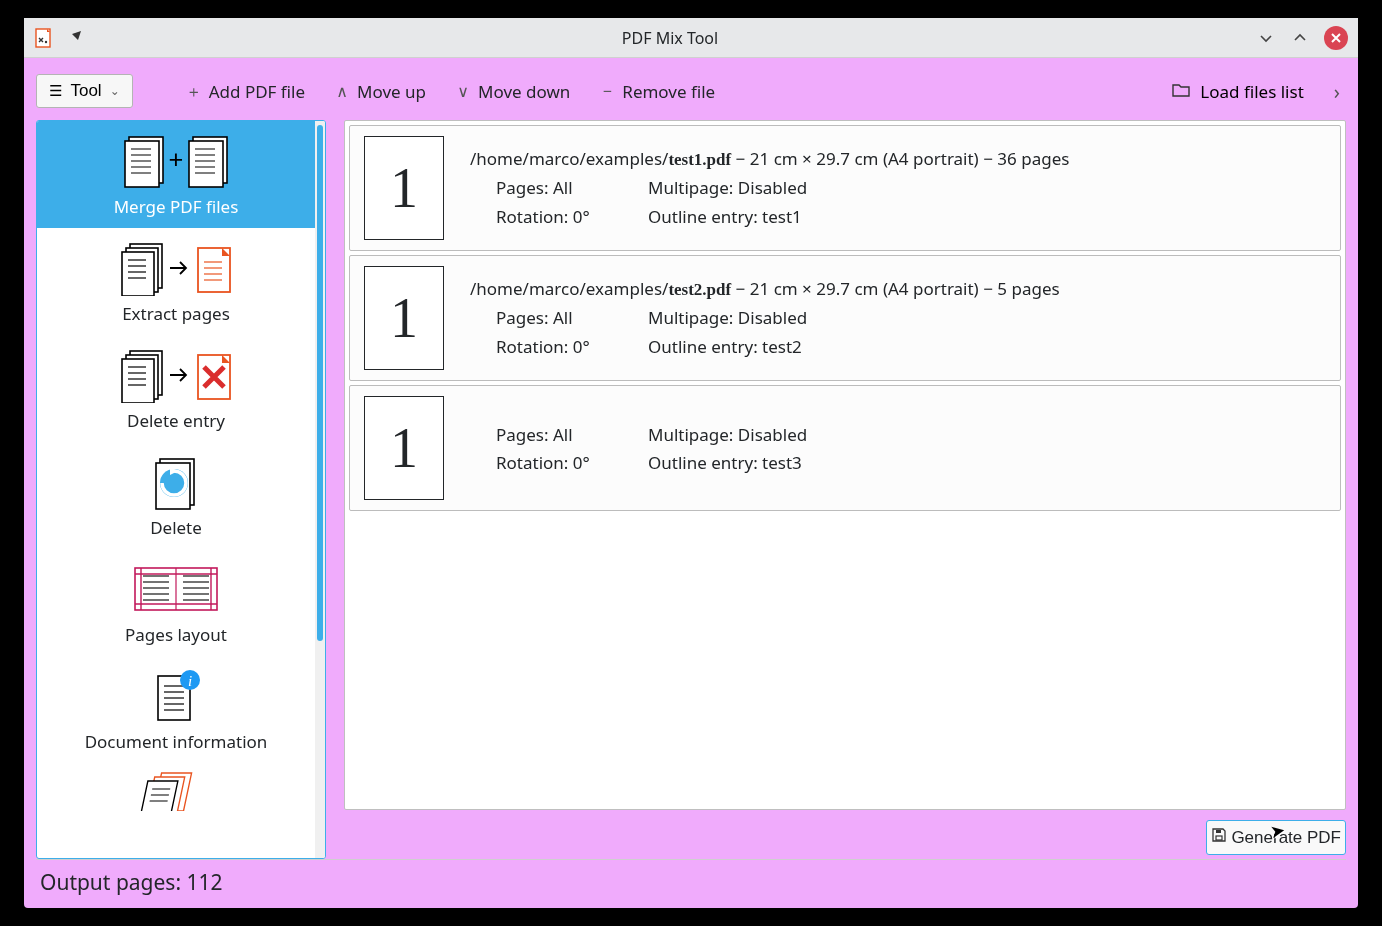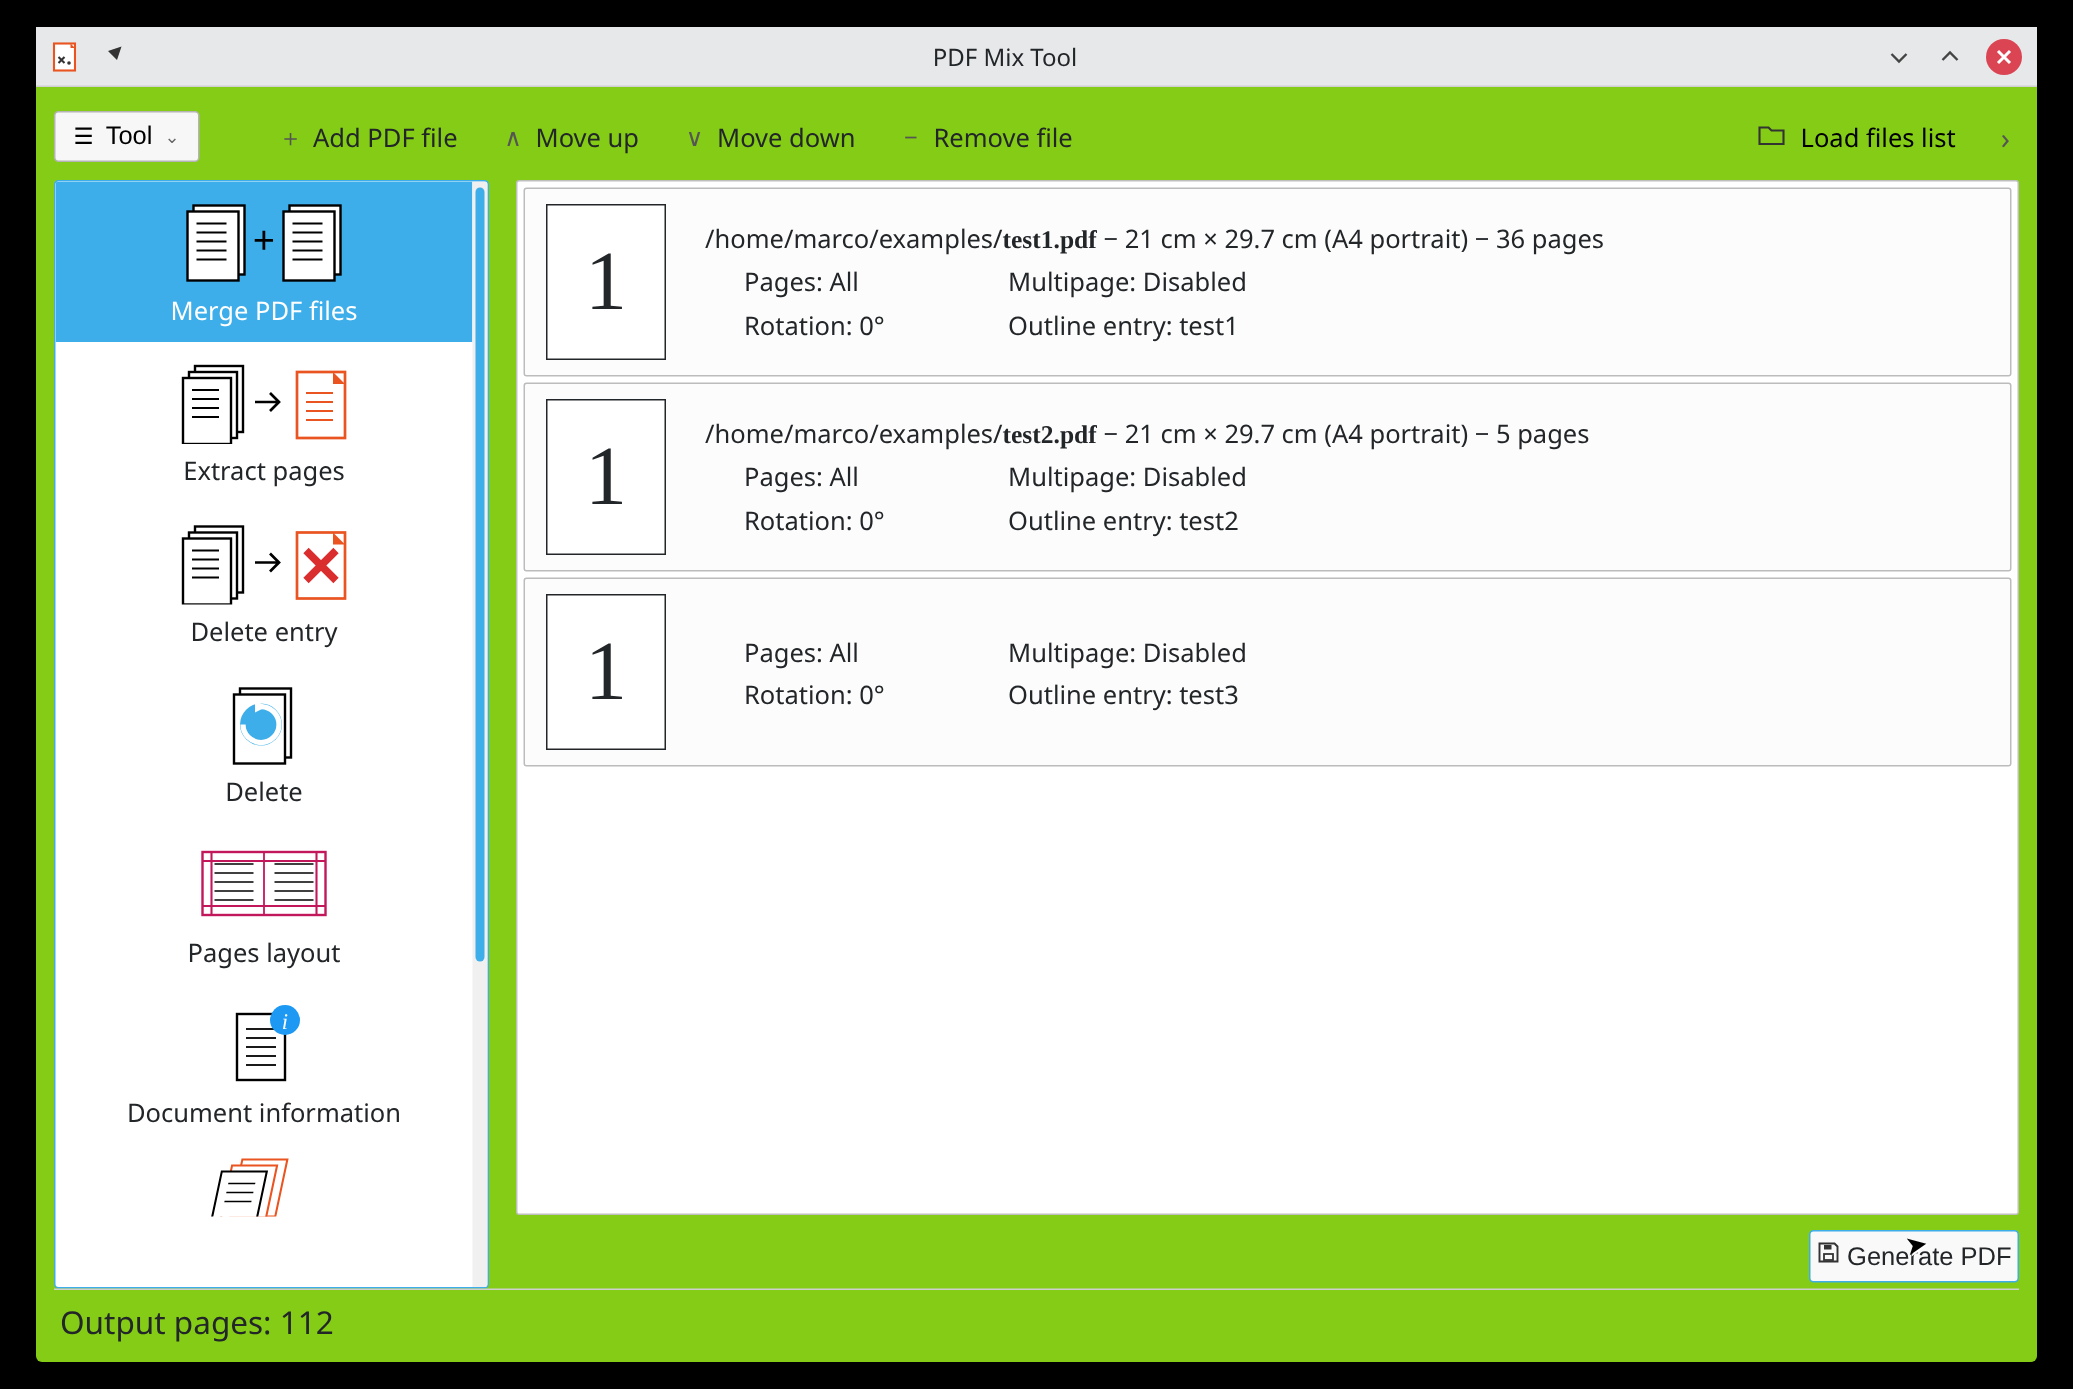--- a/index.html
+++ b/index.html
@@ -8,21 +8,21 @@
     font-size: 15px;
     background: #000;
     width: 1382px;
     height: 926px;
     overflow: hidden;
   }
   .window {
     position: absolute;
     left: 24px; top: 18px;
     width: 1334px; height: 890px;
-    background: #84cc16;
+    background: #f0abfc;
     border-radius: 4px;
     display: flex;
     flex-direction: column;
   }
   .titlebar {
     height: 40px;
     display: flex;
     align-items: center;
     padding: 0 10px;
     background: #e7e8ea;
@@ -156,21 +156,21 @@
   }
   .thumb-box {
     width: 80px; height: 104px;
     border:1.5px solid #232629;
     background:#fff;
     display:flex; align-items:center; justify-content:center;
     font-size: 56px; color:#232629; font-family: Georgia, serif;
   }
   .file-info { flex:1; font-size:17px; color:#232629; line-height:1.55; }
   .file-path .fname { font-weight:700;font-family:Liberation Serif, serif; }
-  .file-props { display:flex; gap:46px; margin-left: 26px; margin-top:2px; }
+  .file-props { display:flex; gap:22px; margin-left: 26px; margin-top:2px; }
   .file-props > div { min-width: 130px; }
 
   .generate-row {
     display:flex;
     justify-content:flex-end;
     padding: 10px 0 4px 0;
   }
   .gen-btn {
     border:1px solid #3daee9;
     background:#f9f9f9;

